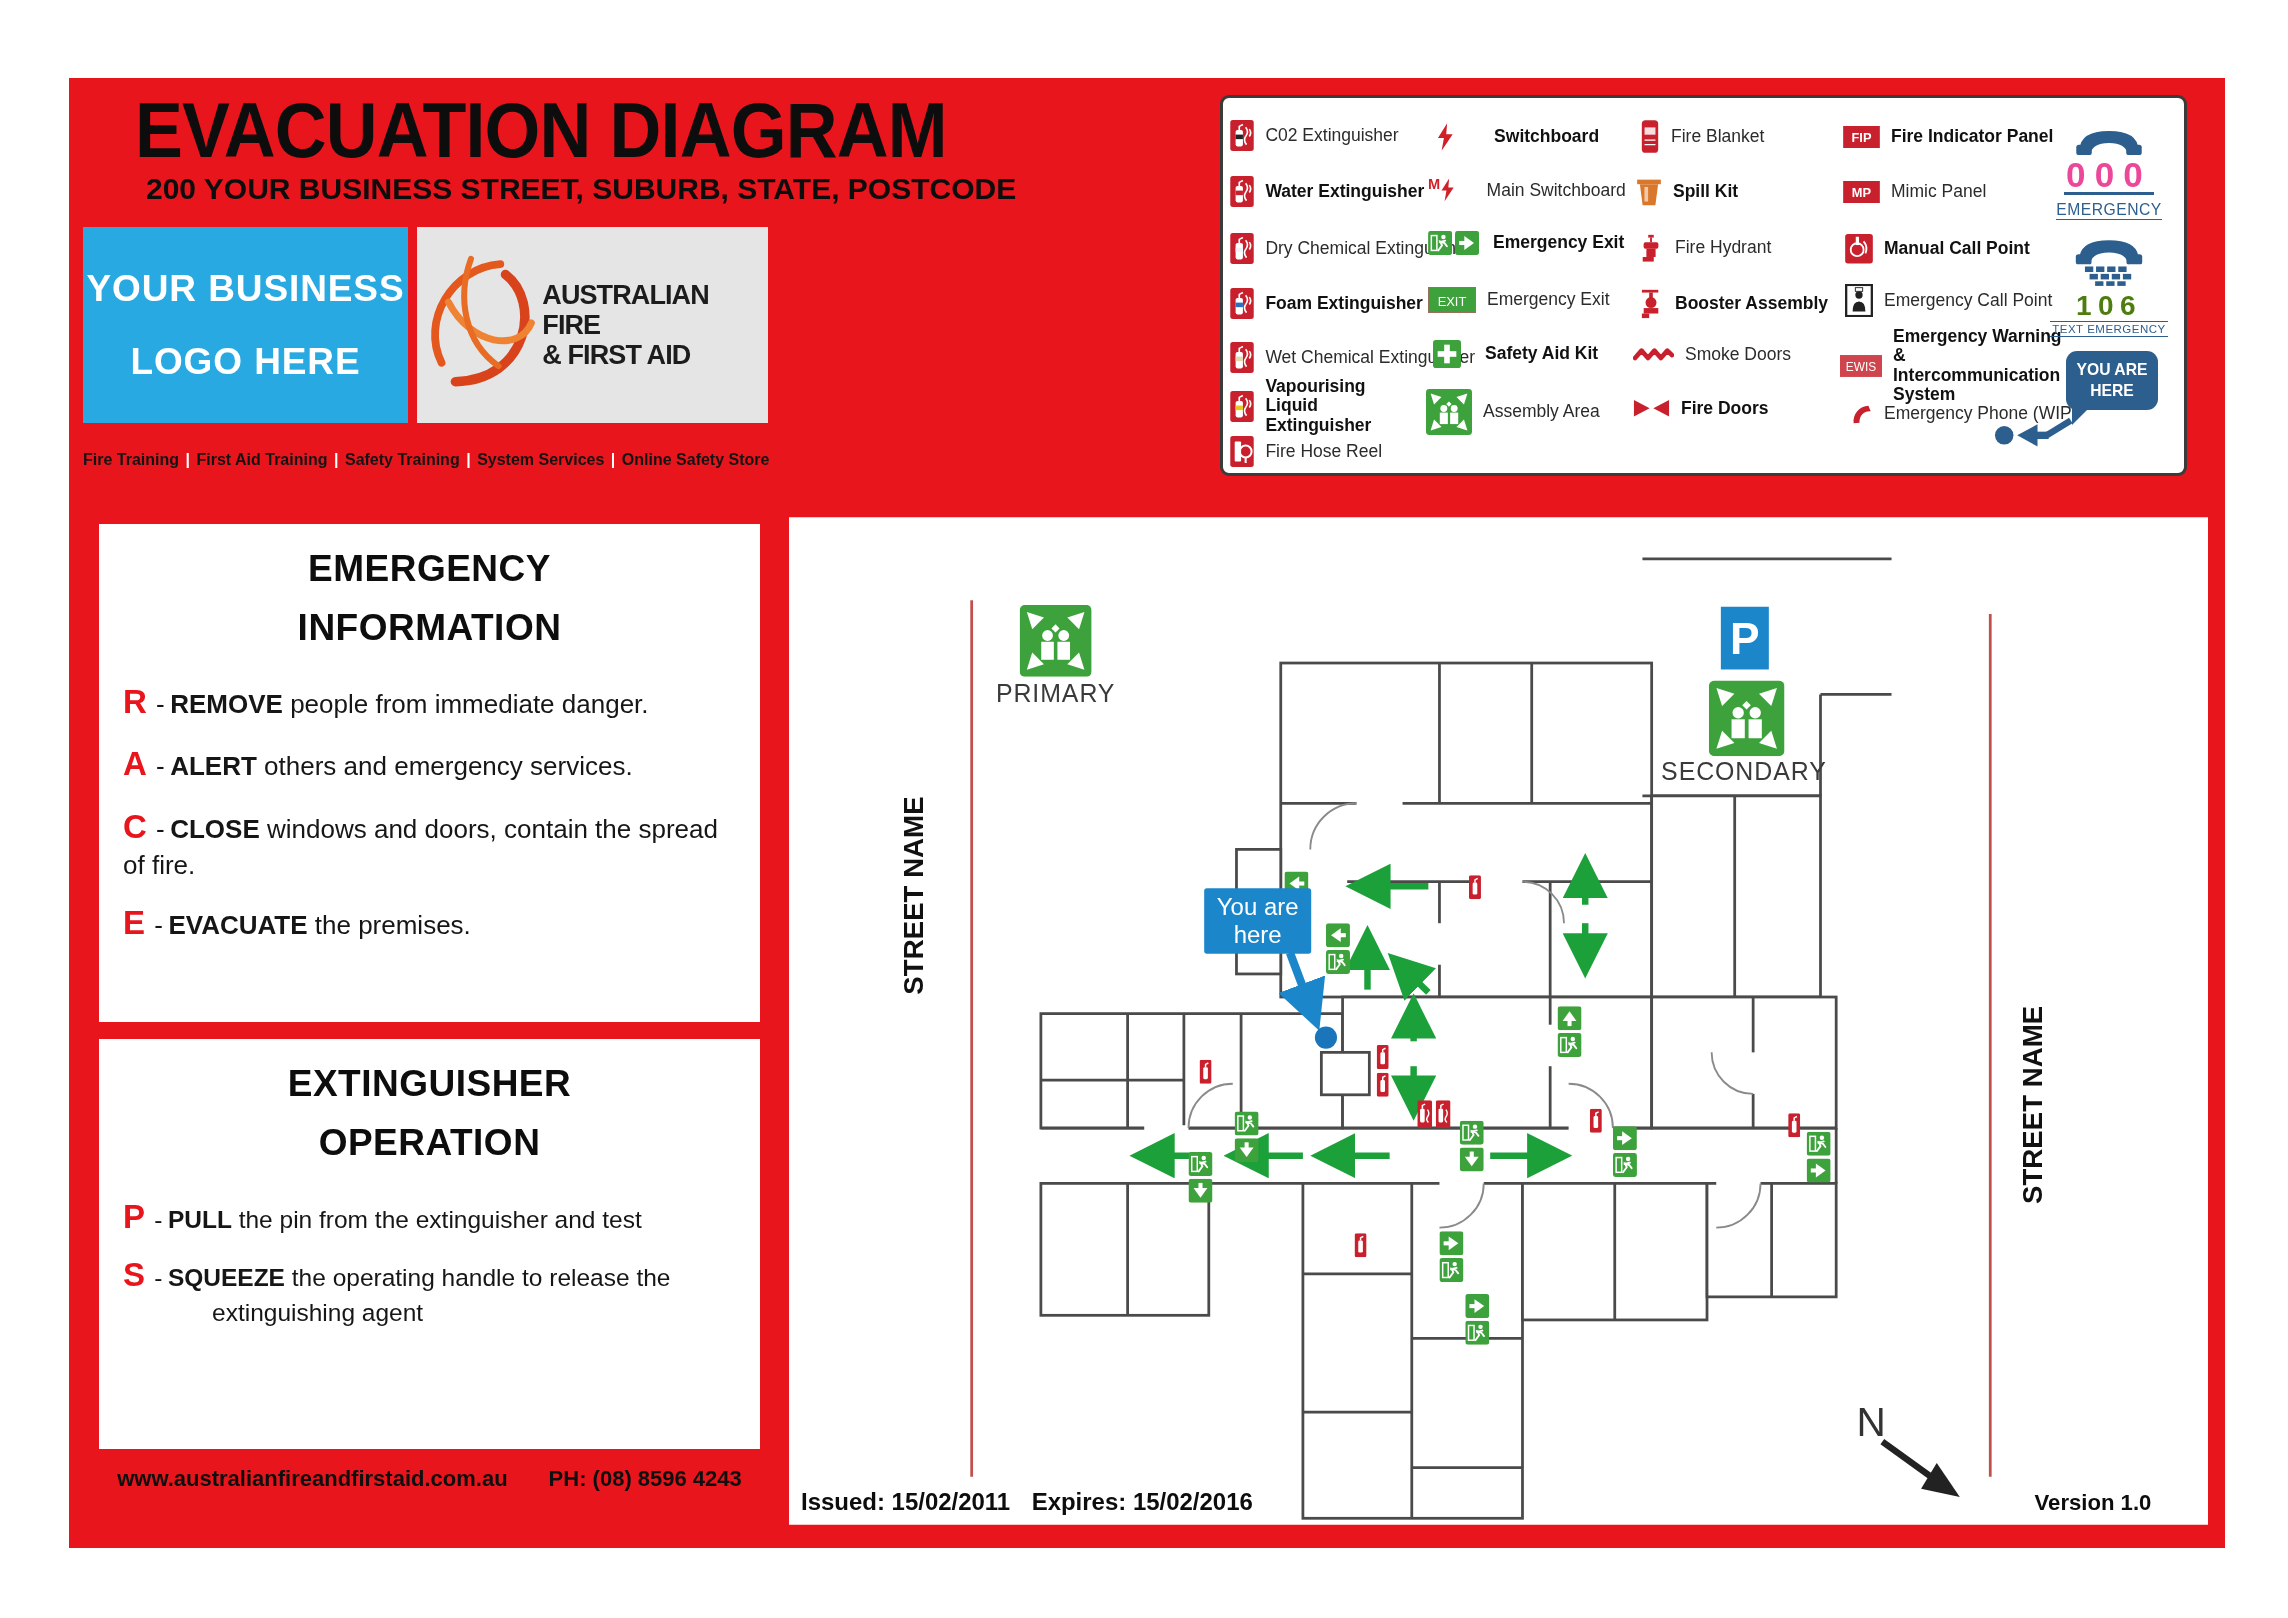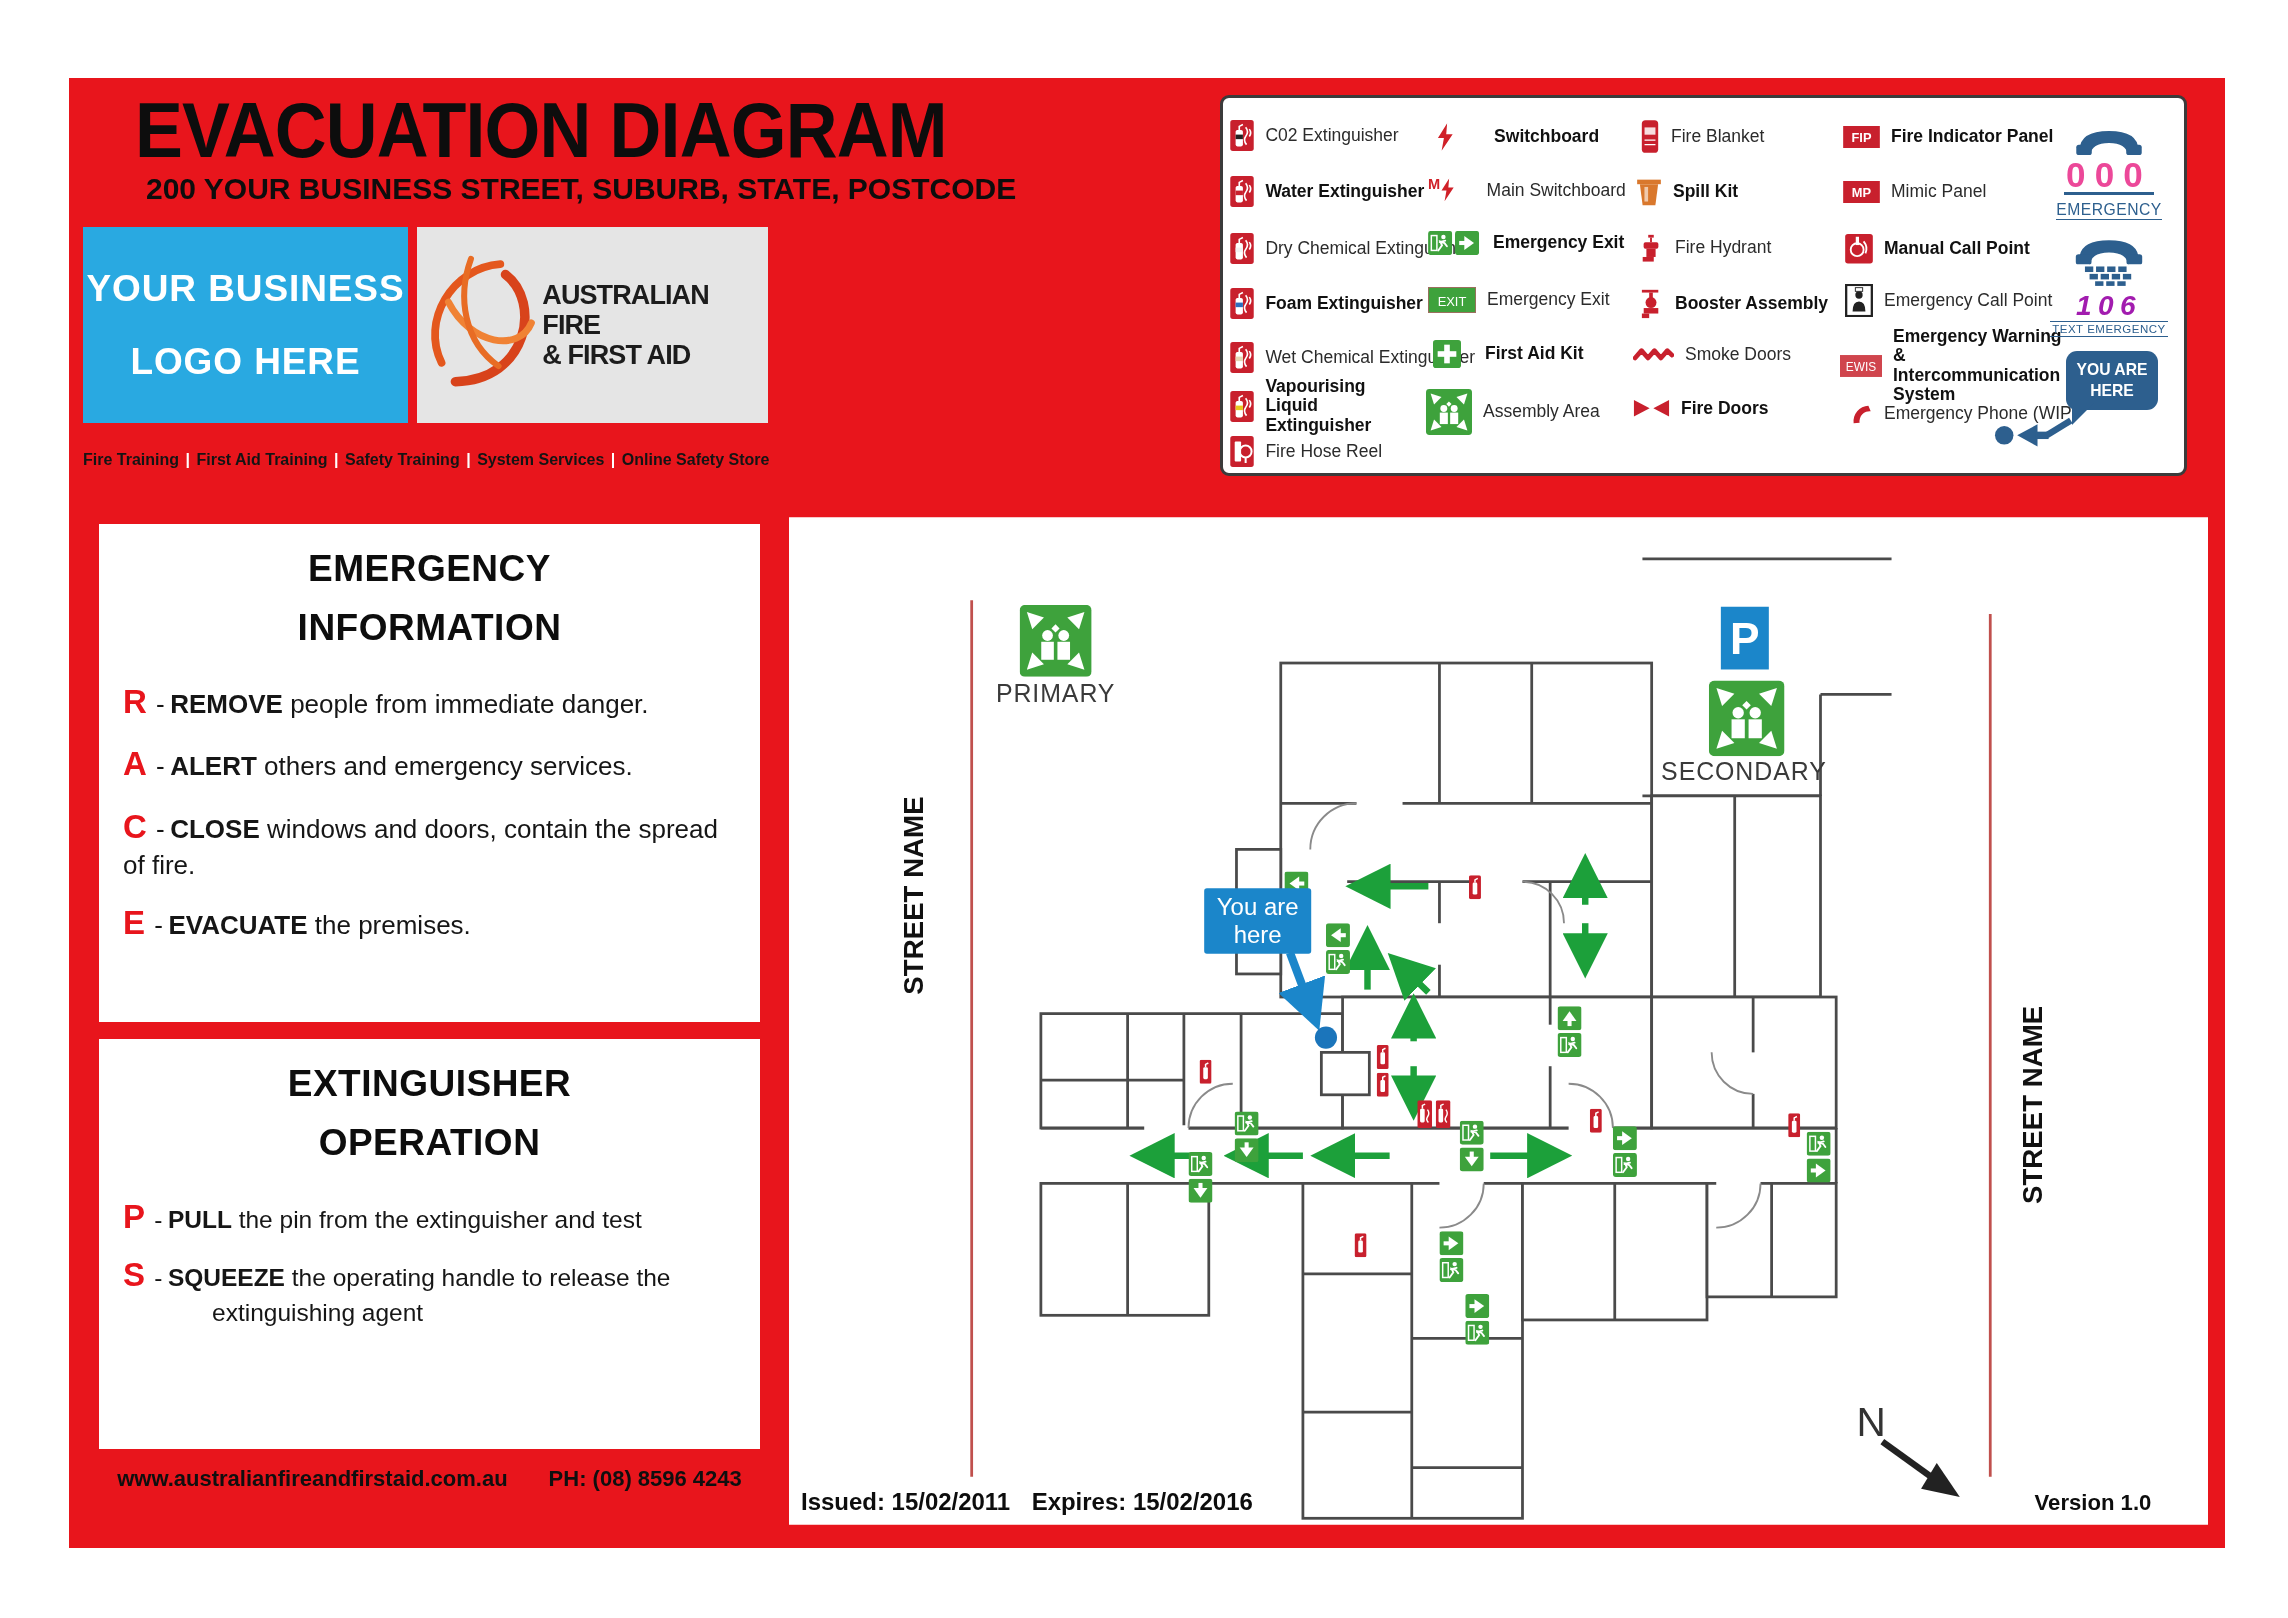--- a/index.html
+++ b/index.html
@@ -24,21 +24,21 @@
   .legend{position:absolute;left:1220px;top:95px;width:967px;height:381px;background:#fff;
           border:3.7px solid #3b3b3b;border-radius:9px;box-sizing:border-box;}
   .lg-item{position:absolute;display:flex;align-items:center;gap:11px;}
   .lg-item .llabel{font-size:17.5px;line-height:19.4px;color:#2b2b2b;}
   .lg-item .llabel.b{font-weight:bold;color:#111;}
   .lg-icon{flex:0 0 auto;display:flex;align-items:center;}
   .lg-col5{position:absolute;left:812px;top:0;width:148px;height:374px;}
   .lg-c5{position:absolute;left:0;width:148px;display:flex;justify-content:center;}
   .num000{font-size:35px;font-weight:bold;color:#ec4899;letter-spacing:9.2px;border-bottom:3.7px solid #2d5f8e;line-height:1.0;padding:0 1.8px;}
   .lblEm{font-size:15.7px;color:#2d5f8e;border-bottom:1.8px solid #2d5f8e;letter-spacing:0.5px;}
-  .num106{font-size:28px;font-weight:bold;color:#a21caf;letter-spacing:6.5px;line-height:1.0;font-style:italic;}
+  .num106{font-size:28px;font-weight:bold;color:#4d7c0f;letter-spacing:6.5px;line-height:1.0;}
   .lblTxt{font-size:11.5px;color:#2d5f8e;border-top:1.8px solid #2d5f8e;border-bottom:1.8px solid #2d5f8e;letter-spacing:0.5px;padding:0.9px 1.8px;}
   .yah-bubble{position:absolute;left:31px;top:253px;width:92px;height:59px;background:#2d5f8e;border-radius:11px;
               display:flex;flex-direction:column;align-items:center;justify-content:center;}
   .yah-bubble:after{content:"";position:absolute;left:5.5px;bottom:-14.8px;border:11px solid transparent;border-top-color:#2d5f8e;border-left-color:#2d5f8e;}
   .yah-bubble span{color:#fff;font-size:15.7px;font-weight:bold;line-height:1.3;}
   
   .info-box{position:absolute;left:99px;width:661px;background:#fff;box-sizing:border-box;padding-top:14.8px;}
   .box-emergency{top:524px;height:498px;}
   .box-extinguisher{top:1039px;height:410px;}
   .box-title{text-align:center;font-size:37px;font-weight:bold;letter-spacing:0.5px;line-height:1.6;color:#0d0d0d;}
@@ -254,21 +254,21 @@
       <span class="llabel">Emergency Exit</span>
       </div>
     <div class="lg-item" style="left:210px;top:242px">
       <span class="lg-icon">
           <svg width="28" height="28" viewBox="0 0 30 30">
             <rect width="30" height="30" rx="3" fill="#3ea23c"></rect>
             <rect x="12" y="5" width="6" height="20" fill="#fff"></rect>
             <rect x="5" y="12" width="20" height="6" fill="#fff"></rect>
           </svg>
         </span>
-      <span class="llabel b" style="margin-left:13px">First Aid Kit</span>
+      <span class="llabel b" style="margin-left:13px">Safety Aid Kit</span>
       </div>
     <div class="lg-item" style="left:203px;top:291px">
       <span class="lg-icon">
           <svg width="46" height="46" viewBox="0 0 50 50">
             <use href="#assembly" width="50" height="50"></use>
           </svg>
         </span>
       <span class="llabel">Assembly Area</span>
       </div>
 

